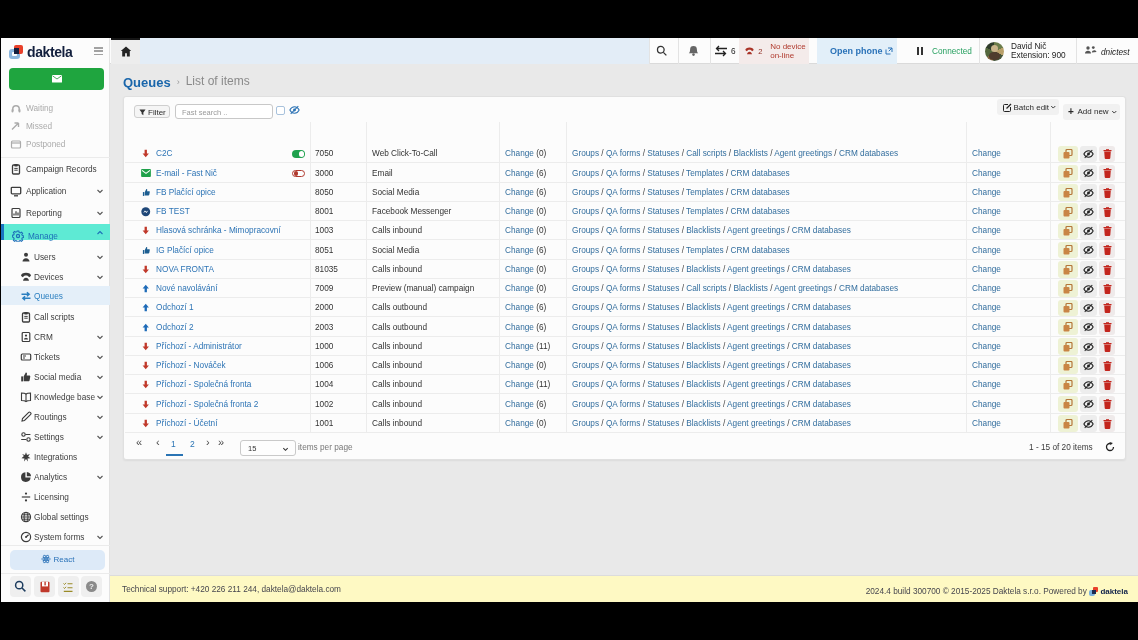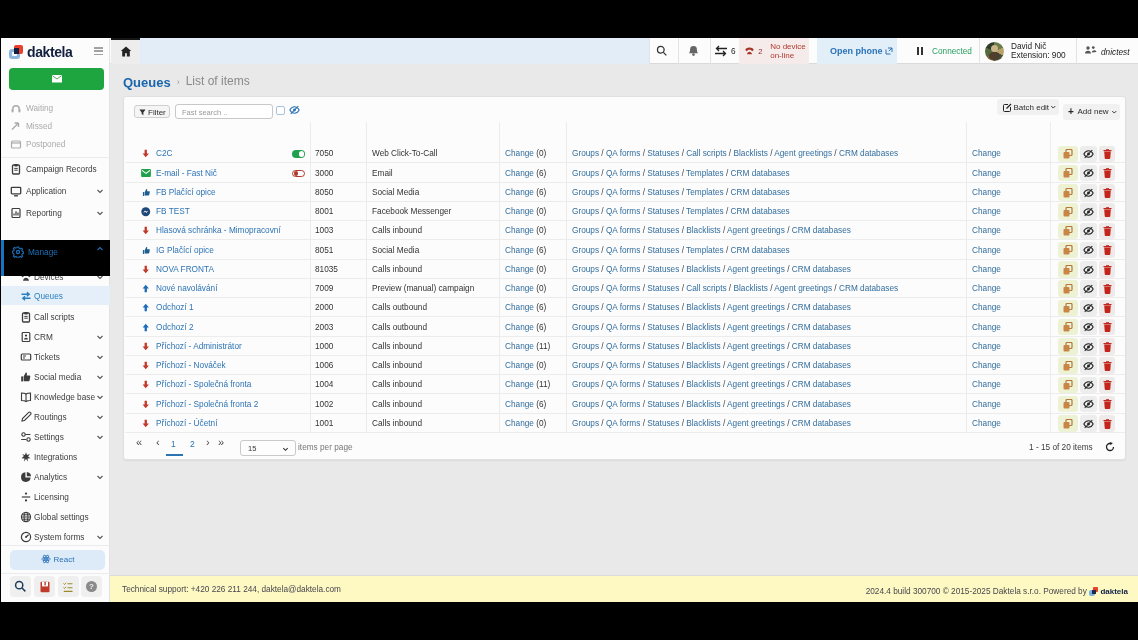--- a/index.html
+++ b/index.html
@@ -247,21 +247,21 @@
           <circle cx="6" cy="6" r="4.6" fill="none" stroke="currentColor" stroke-width="1.2"></circle>
           <path d="M6 6 8.6 3.8" stroke="currentColor" stroke-width="1.3"></path>
           <circle cx="6" cy="6" r="1" fill="currentColor"></circle>
         </svg>
         <span class="tx">System forms</span>
         <svg class="ch" width="8" height="8" viewBox="0 0 8 8">
           <path d="M1.5 3 4 5.5 6.5 3" fill="none" stroke="#555" stroke-width="1.1"></path>
         </svg>
       </div>
 <div class="hr" style="top:119px"></div>
-<div class="mi" style="top:186px;height:36px;background:#000000;border-left:3px solid #1a73c1;color:#1d6fb8;margin-top:16px;">
+<div class="mi" style="top:186px;height:16px;background:#5eead4;border-left:3px solid #1a73c1;color:#1d6fb8;">
         <svg class="ic" style="left:8px;top:6px;" width="12" height="12" viewBox="0 0 12 12">
           <path d="M6 3.8a2.2 2.2 0 1 0 0 4.4 2.2 2.2 0 0 0 0-4.4zm0 1.3a.9.9 0 1 1 0 1.8.9.9 0 0 1 0-1.8z" fill="currentColor"></path>
           <path d="M5.2 1h1.6l.3 1.4 1.2.5 1.2-.8 1.1 1.1-.8 1.2.5 1.2 1.4.3v1.6l-1.4.3-.5 1.2.8 1.2-1.1 1.1-1.2-.8-1.2.5-.3 1.4H5.2l-.3-1.4-1.2-.5-1.2.8-1.1-1.1.8-1.2-.5-1.2L.3 6.8V5.2l1.4-.3.5-1.2-.8-1.2 1.1-1.1 1.2.8 1.2-.5z" fill="none" stroke="currentColor" stroke-width="1.1"></path>
         </svg>
         <span class="tx" style="left:24px;top:8px;">Manage</span>
         <svg class="ch" width="8" height="8" viewBox="0 0 8 8">
           <path d="M1.5 5 4 2.5 6.5 5" fill="none" stroke="#1d6fb8" stroke-width="1.1"></path>
         </svg>
       </div>
 <div class="mi sub" style="top:247.7px;height:19.6px;background:#e4eff9;color:#2a7fc0;">

